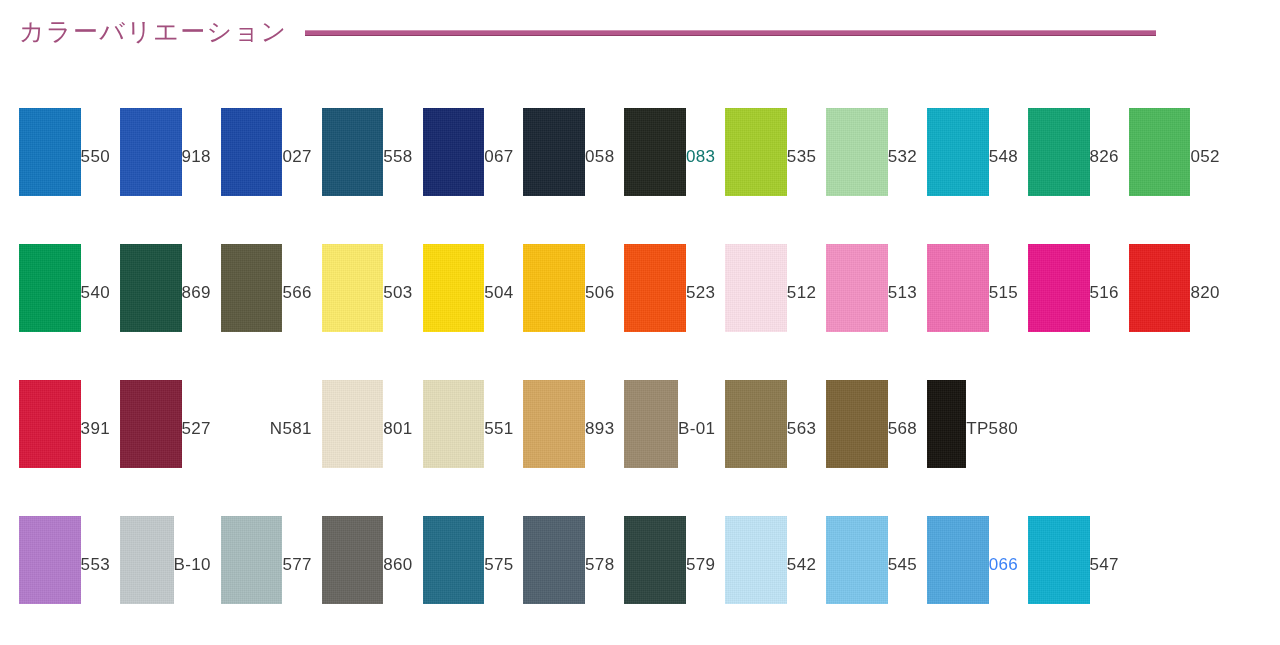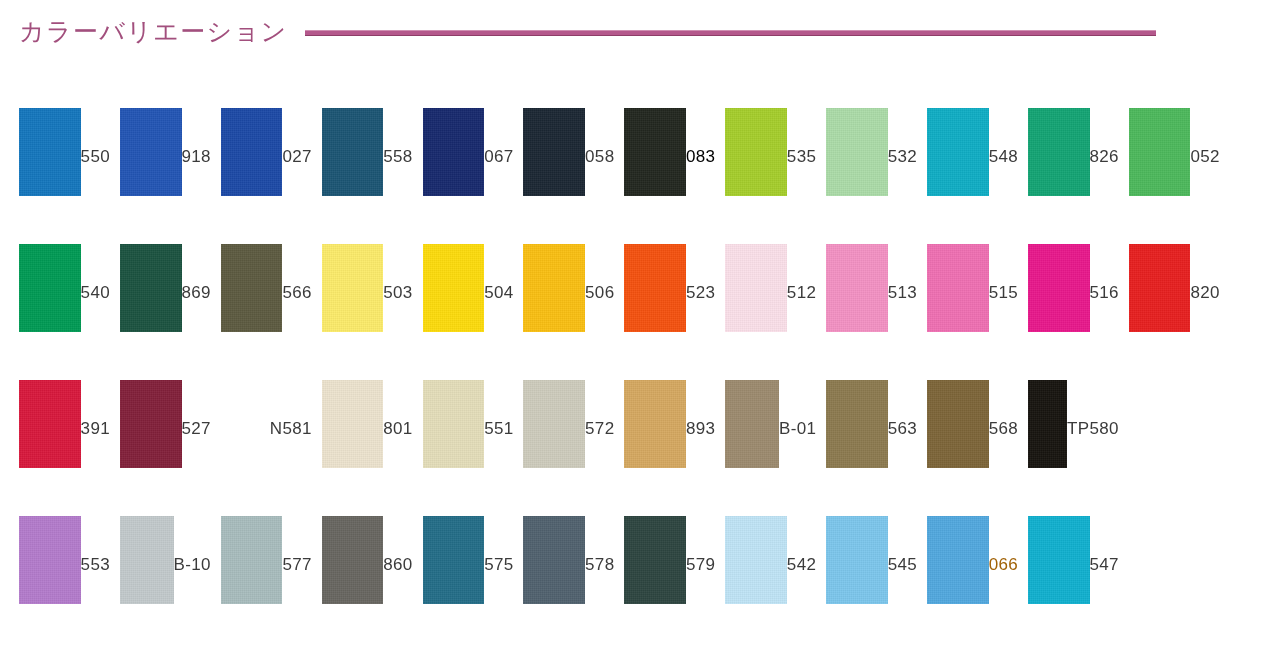--- a/index.html
+++ b/index.html
@@ -141,21 +141,21 @@
         <div class="cell">
           <div class="chip" style="background: rgb(23, 41, 109);"></div>
           <div class="label" style="color: rgb(59, 59, 59);">067</div>
         </div>
         <div class="cell">
           <div class="chip" style="background: rgb(27, 39, 51);"></div>
           <div class="label" style="color: rgb(59, 59, 59);">058</div>
         </div>
         <div class="cell">
           <div class="chip" style="background: rgb(34, 39, 31);"></div>
-          <div class="label" style="color: #000000; text-align: center;">083</div>
+          <div class="label" style="color: #0f766e; text-align: center;">083</div>
         </div>
         <div class="cell">
           <div class="chip" style="background: rgb(165, 205, 43);"></div>
           <div class="label" style="color: rgb(59, 59, 59);">535</div>
         </div>
         <div class="cell">
           <div class="chip" style="background: rgb(171, 219, 168);"></div>
           <div class="label" style="color: rgb(59, 59, 59);">532</div>
         </div>
         <div class="cell">
@@ -236,24 +236,20 @@
         </div>
         <div class="cell">
           <div class="chip" style="background: rgb(236, 226, 205);"></div>
           <div class="label" style="color: rgb(59, 59, 59);">801</div>
         </div>
         <div class="cell">
           <div class="chip" style="background: rgb(227, 221, 185);"></div>
           <div class="label" style="color: rgb(59, 59, 59);">551</div>
         </div>
         <div class="cell">
-          <div class="chip" style="background: rgb(205, 203, 188);"></div>
-          <div class="label" style="color: rgb(59, 59, 59);">572</div>
-        </div>
-        <div class="cell">
           <div class="chip" style="background: rgb(213, 168, 96);"></div>
           <div class="label" style="color: rgb(59, 59, 59);">893</div>
         </div>
         <div class="cell">
           <div class="chip" style="background: rgb(156, 138, 110);"></div>
           <div class="label" style="color: rgb(59, 59, 59);">B-01</div>
         </div>
         <div class="cell">
           <div class="chip" style="background: rgb(140, 122, 79);"></div>
           <div class="label" style="color: rgb(59, 59, 59);">563</div>
@@ -299,21 +295,21 @@
         <div class="cell">
           <div class="chip" style="background: rgb(191, 227, 245);"></div>
           <div class="label" style="color: rgb(59, 59, 59);">542</div>
         </div>
         <div class="cell">
           <div class="chip" style="background: rgb(124, 198, 236);"></div>
           <div class="label" style="color: rgb(59, 59, 59);">545</div>
         </div>
         <div class="cell">
           <div class="chip" style="background: rgb(81, 168, 222);"></div>
-          <div class="label" style="color: #a16207;">066</div>
+          <div class="label" style="color: #3b82f6;">066</div>
         </div>
         <div class="cell">
           <div class="chip" style="background: rgb(16, 176, 206);"></div>
           <div class="label" style="color: rgb(59, 59, 59);">547</div>
         </div>
       </div>
     </div>
 
 </div>
 

